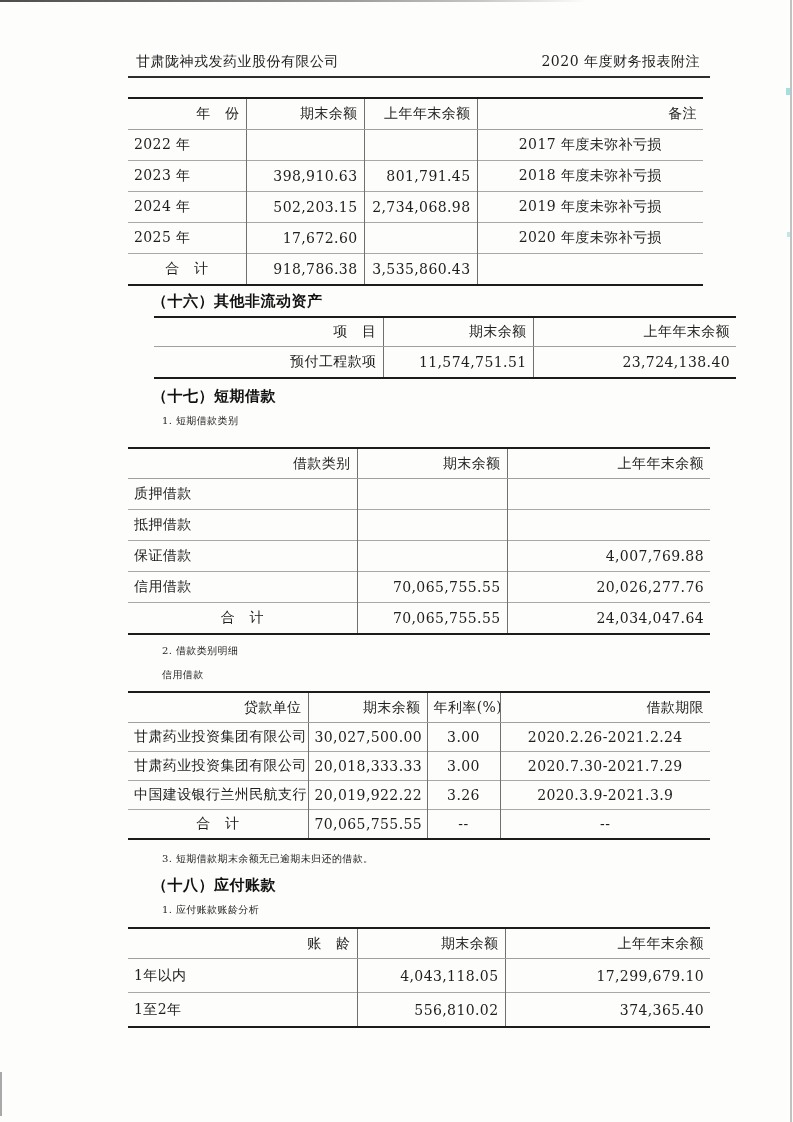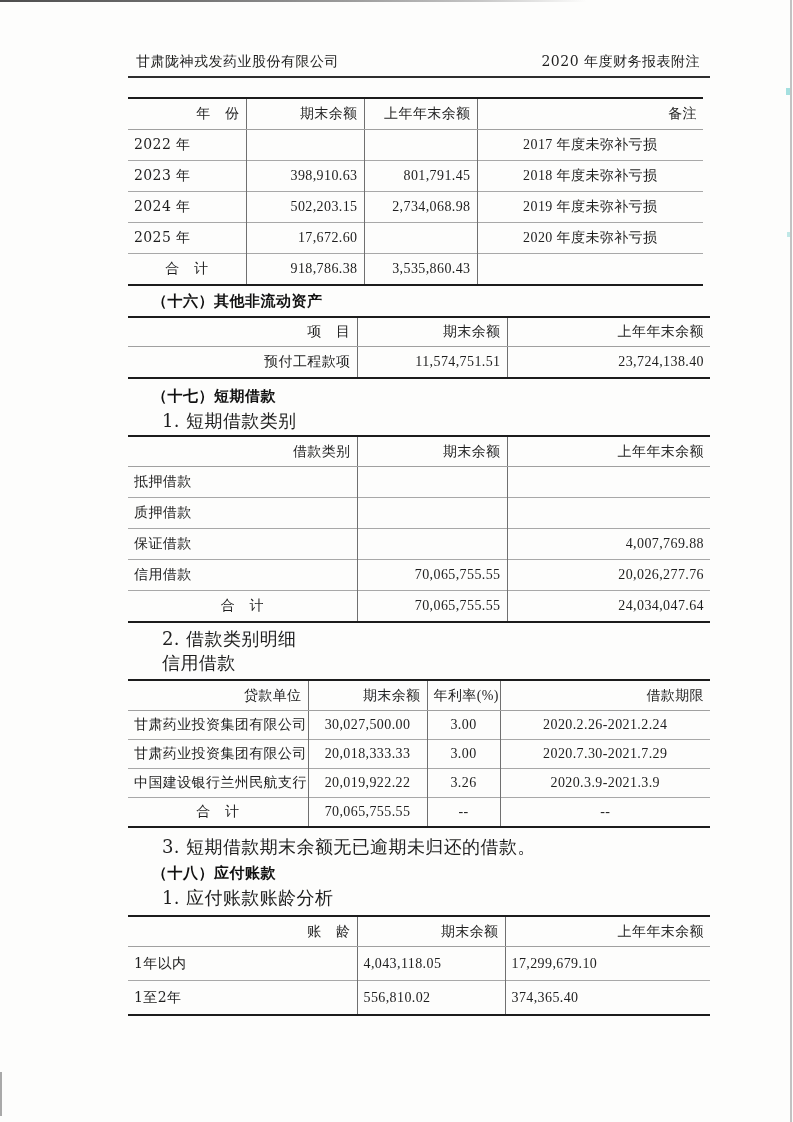--- a/index.html
+++ b/index.html
@@ -25,52 +25,52 @@
   }
   .doc-header .company { padding-left:8px; }
   .doc-header .title   { padding-right:10px; }
 
   table { border-collapse:collapse; table-layout:fixed;
     border-top:2.5px solid #1c1c1c; border-bottom:2.5px solid #1c1c1c;
     font-size:14px; }
   th, td { padding:0 6px; letter-spacing:0.4px; overflow:hidden; white-space:nowrap; }
   th { font-weight:normal; text-align:right; border-bottom:1px solid #a0a0a0; }
   td { text-align:left; border-top:1px solid #a8a8a8; }
-  th + th, td + td { border-left:1px solid #707070;font-family:Liberation Serif, serif; }
+  th + th, td + td { border-left:1px solid #707070; }
 
   #table-loss { width:575px; margin-top:19px; }
   #table-loss th { height:30px; } #table-loss td { height:30px; }
   #table-loss td:nth-child(2), #table-loss td:nth-child(3) { text-align:right; }
   #table-loss td:nth-child(4) { text-align:center; }
   #table-loss tbody tr:last-child td:first-child { text-align:center; }
 
-  #table-other { width:582px; }
+  #table-other { width:582px;margin-left:26px; }
   #table-other th { height:28px; } #table-other td { height:30px;text-align:right; }
   #table-other td:nth-child(2), #table-other td:nth-child(3) { text-align:right; }
 
-  #table-categories { width:582px; margin-top:4px; }
+  #table-categories { width:582px; margin-top:16px; }
   #table-categories th { height:29px; } #table-categories td { height:30px; }
   #table-categories td:nth-child(2), #table-categories td:nth-child(3) { text-align:right; }
   #table-categories tbody tr:last-child td:first-child { text-align:center; }
 
   #table-details { width:582px; margin-top:6px; }
   #table-details th { height:29px; } #table-details td { height:28px; }
   #table-details td:nth-child(2) { text-align:center; }
   #table-details td:nth-child(3), #table-details td:nth-child(4) { text-align:center; }
   #table-details tbody tr:last-child td:first-child { text-align:center; }
 
   #table-aging { width:582px; margin-top:7px; }
   #table-aging th { height:29px; } #table-aging td { height:33px; }
-  #table-aging td:nth-child(2), #table-aging td:nth-child(3) { text-align:left; }
+  #table-aging td:nth-child(2), #table-aging td:nth-child(3) { text-align:right; }
 
   .sec-heading { font-size:15px; font-weight:700; color:#111;
     line-height:23px; margin:4px 0 3px; padding-left:24px; letter-spacing:0.5px; }
   .sec-heading.h17 { margin:6px 0 0; }
   .sec-heading.h18 { margin:5px 0 0; }
-  .sub-item { font-size:18px; line-height:21px; margin:2px 0 0; padding-left:34px; letter-spacing:0.4px; }
+  .sub-item { font-size:10px; line-height:21px; margin:2px 0 0; padding-left:34px; letter-spacing:0.4px; }
   .sub-item.i2  { margin-top:5px; }
   .sub-item.i2s { margin-top:3px; }
   .sub-item.i3  { margin-top:8px; }
   .sub-item.i4  { }
 
   .page-number { position:absolute; top:1040px; left:128px; width:582px;
     text-align:center; font-size:13px; letter-spacing:1px; }
 </style>
 </head>
 <body>
@@ -173,26 +173,26 @@
         </colgroup>
     <thead>
           <tr>
             <th>借款类别</th>
             <th>期末余额</th>
             <th>上年年末余额</th>
           </tr>
         </thead>
         <tbody>
           <tr>
+            <td>质押借款</td>
+            <td></td>
+            <td></td>
+          </tr>
+          <tr>
             <td>抵押借款</td>
-            <td></td>
-            <td></td>
-          </tr>
-          <tr>
-            <td>质押借款</td>
             <td></td>
             <td></td>
           </tr>
           <tr>
             <td>保证借款</td>
             <td></td>
             <td>4,007,769.88</td>
           </tr>
           <tr>
             <td>信用借款</td>

